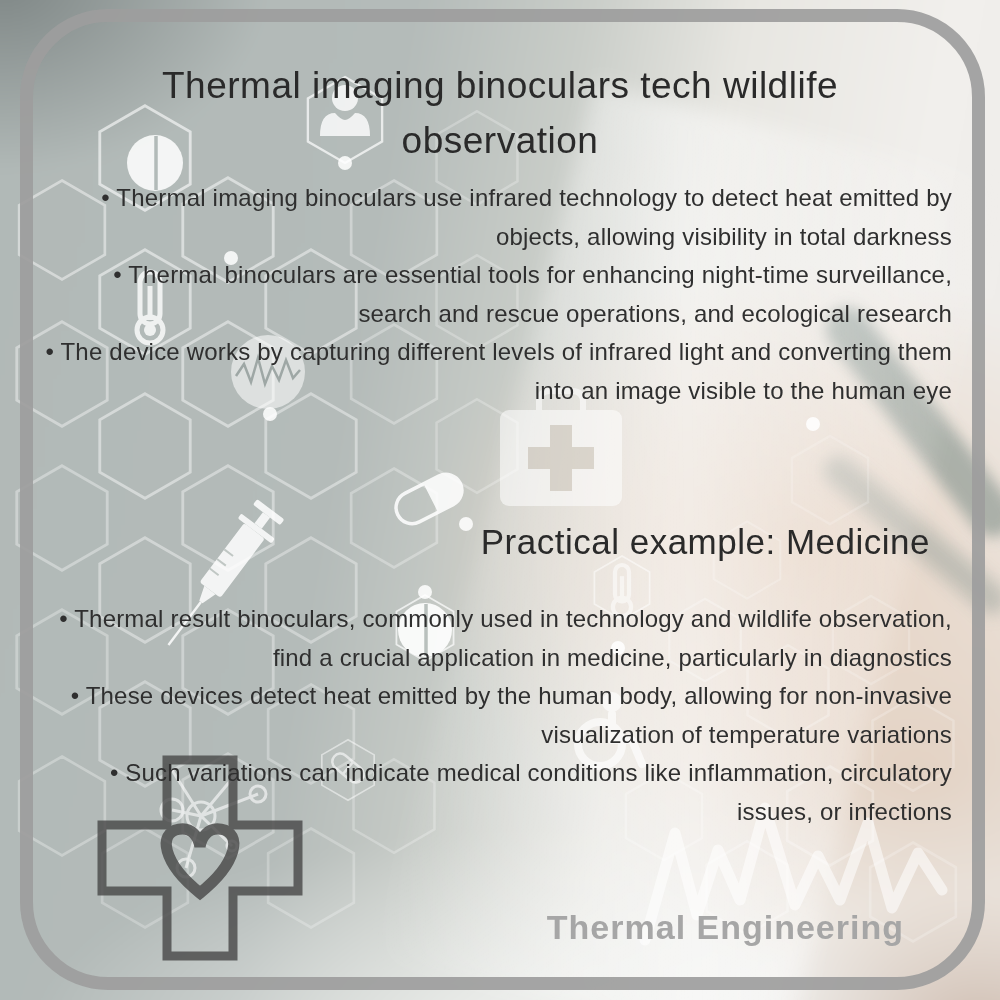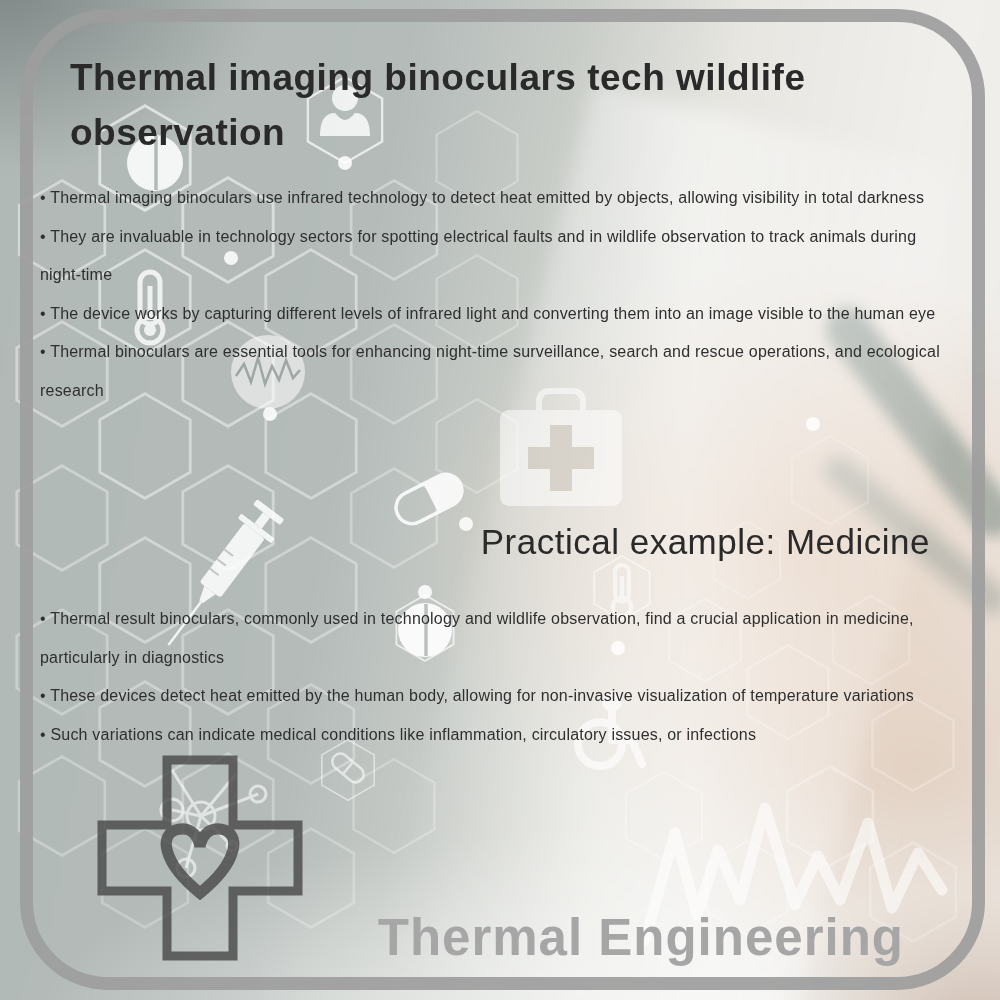--- a/index.html
+++ b/index.html
@@ -37,31 +37,31 @@
          transform:rotate(14deg);filter:blur(10px);}
 
   .deco{position:absolute;inset:0;}
 
   
   .frame{position:absolute;left:20px;top:9px;right:15px;bottom:10px;
          border:13px solid var(--color-frame);border-radius:88px;opacity:.92;}
 
   
   .content{position:absolute;inset:0;}
-  .title{position:absolute;top:50px;left:70px;right:70px;
-         font-size:37px;line-height:55px;font-weight:700;color:var(--color-heading_text);
+  .title{position:absolute;top:58px;left:70px;right:70px;text-align:center;
+         font-size:37px;line-height:55px;font-weight:400;color:var(--color-heading_text);
          letter-spacing:.5px;}
-  .bullets{position:absolute;left:40px;width:912px;font-size:16px;line-height:38.5px;
-         color:var(--color-body_text);letter-spacing:.2px;}
+  .bullets{position:absolute;left:40px;width:912px;font-size:24px;line-height:38.5px;
+         color:var(--color-body_text);letter-spacing:.2px;text-align:right;}
   .list-1{top:179px;}
   .list-2{top:600px;}
   .bullets p{margin:0;}
   .heading2{position:absolute;top:522px;left:70px;right:70px;text-align:right;
          font-size:35px;font-weight:500;color:var(--color-heading_text);letter-spacing:.5px;}
-  .watermark{position:absolute;top:908px;right:96px;font-size:51px;font-weight:bold;
+  .watermark{position:absolute;top:908px;right:96px;font-size:34px;font-weight:bold;
          color:var(--color-watermark);letter-spacing:1px;}
 </style>
 </head>
 <body>
 
 <div class="canvas">
 
   <div class="bg"></div>
   <div class="tube1"></div>
   <div class="tube2"></div>
@@ -215,23 +215,22 @@
     <polyline points="645,940 675,833 697,915 718,850 740,900 765,808 795,905 818,856 840,900 868,823 892,908 918,853 942,890" fill="none" stroke="#ffffff" stroke-width="11" stroke-linecap="round" stroke-linejoin="round" opacity=".55"></polyline>
   </svg>
 
   <div class="frame"></div>
 
   <div class="content">
     <h1 class="title">Thermal imaging binoculars tech wildlife observation</h1>
 
     <div class="bullets list-1">
       <p>• Thermal imaging binoculars use infrared technology to detect heat emitted by objects, allowing visibility in total darkness</p>
-      <p>• They are invaluable in technology sectors for spotting electrical faults and in wildlife observation to track animals during night-time</p>
+      <p>• Thermal binoculars are essential tools for enhancing night-time surveillance, search and rescue operations, and ecological research</p>
       <p>• The device works by capturing different levels of infrared light and converting them into an image visible to the human eye</p>
-      <p>• Thermal binoculars are essential tools for enhancing night-time surveillance, search and rescue operations, and ecological research</p>
     </div>
 
     <h2 class="heading2">Practical example: Medicine</h2>
 
     <div class="bullets list-2">
       <p>• Thermal result binoculars, commonly used in technology and wildlife observation, find a crucial application in medicine, particularly in diagnostics</p>
       <p>• These devices detect heat emitted by the human body, allowing for non-invasive visualization of temperature variations</p>
       <p>• Such variations can indicate medical conditions like inflammation, circulatory issues, or infections</p>
     </div>
 

